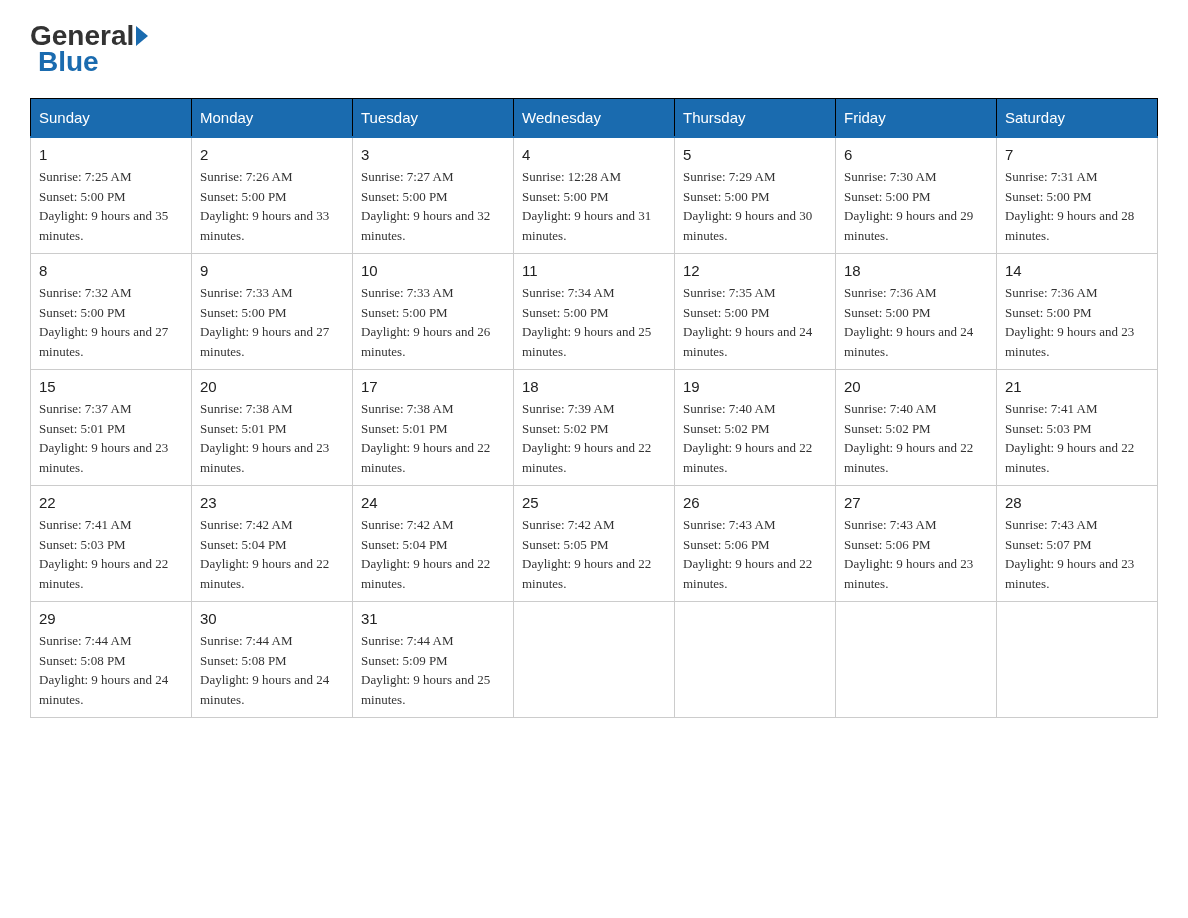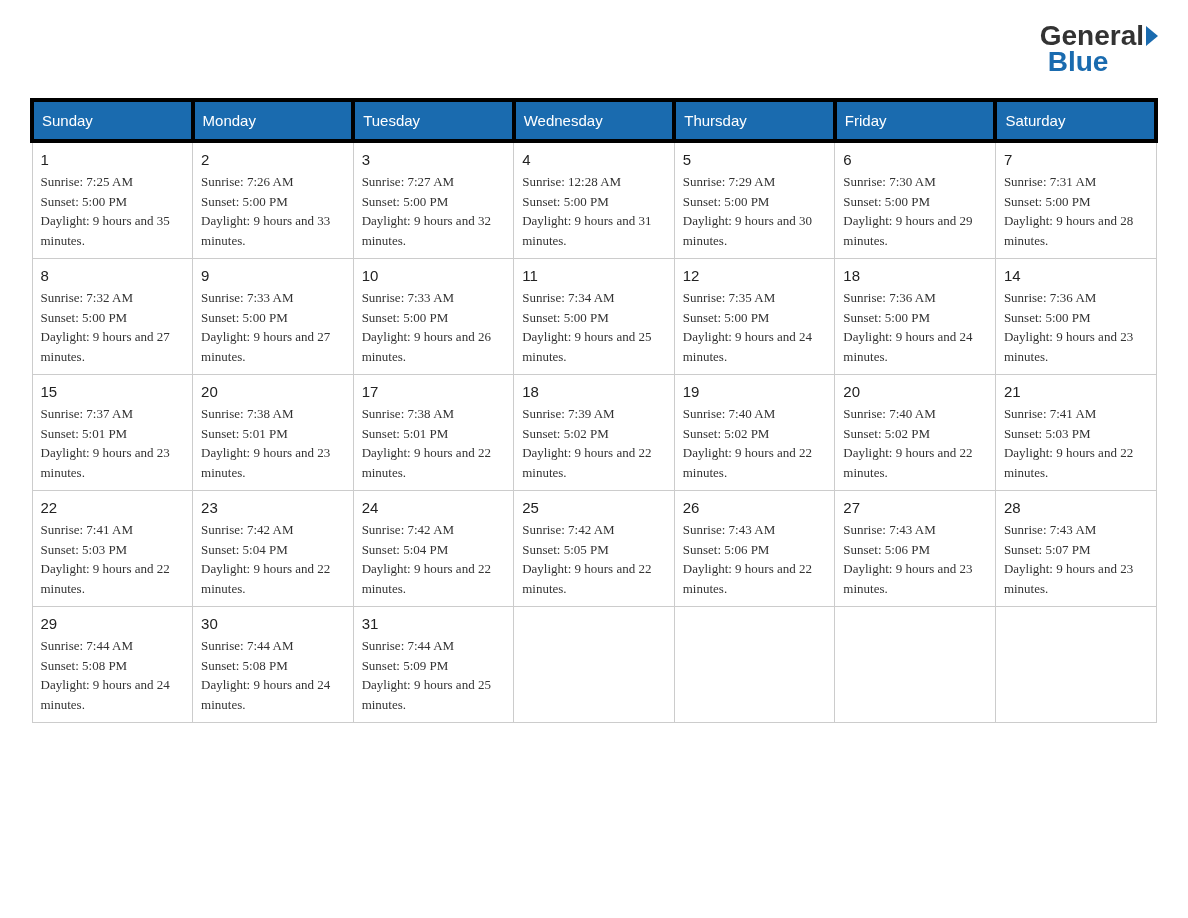--- a/index.html
+++ b/index.html
@@ -5,21 +5,21 @@
     * { margin: 0; padding: 0; box-sizing: border-box; }
     body {
       font-family: Arial, sans-serif;
       background: #fff;
       width: 1188px;
       min-height: 918px;
       padding: 20px 30px;
     }
     .header {
       display: flex;
-      justify-content: flex-end;
+      justify-content: flex-start;
       align-items: flex-start;
       margin-bottom: 20px;
     }
     .logo {
       display: flex;
       flex-direction: column;
       align-items: flex-start;
     }
     .logo-general {
       font-size: 28px;
@@ -62,21 +62,21 @@
       border-collapse: collapse;
       table-layout: fixed;
     }
     thead tr th {
       background-color: #1a6baf;
       color: white;
       padding: 10px 8px;
       font-size: 15px;
       font-weight: normal;
       text-align: left;
-      border: 4px solid #000000;
+      border: 1px solid #000000;
     }
     tbody tr td {
       border: 1px solid #ccc;
       vertical-align: top;
       padding: 8px;
       font-size: 13px;
       color: #333;
       height: 110px;
     }
     tbody tr:first-child td {

